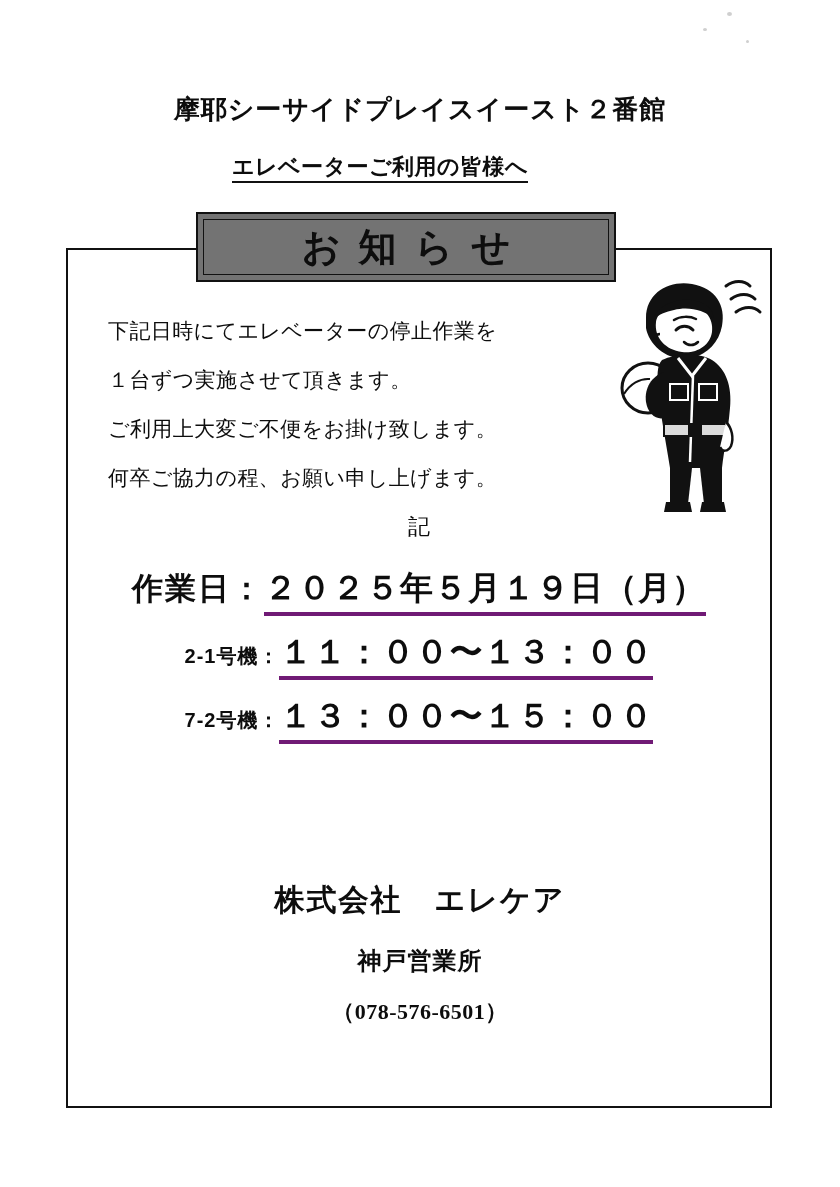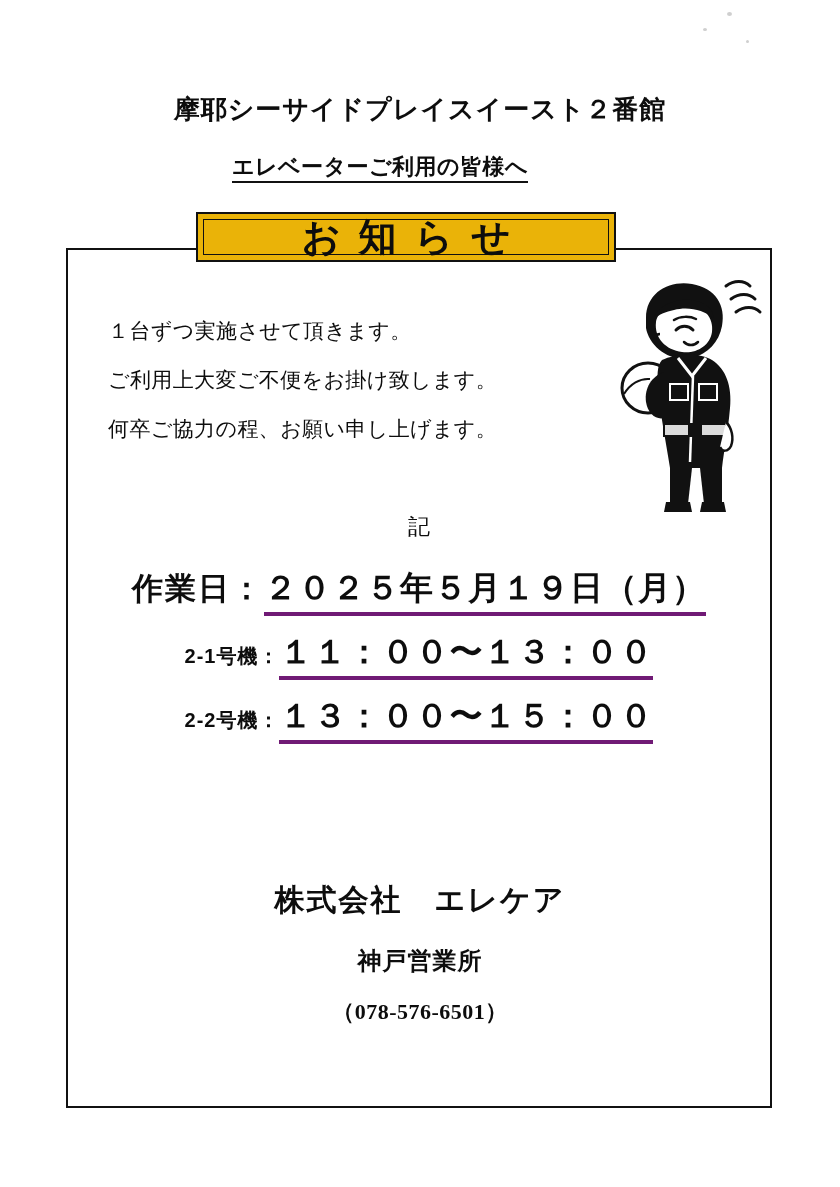--- a/index.html
+++ b/index.html
@@ -58,22 +58,22 @@
     border: 2px solid #111;
     box-sizing: border-box;
   }
 
   
   .title-plate {
     position: absolute;
     left: 196px;
     top: 212px;
     width: 420px;
-    height: 50px;
-    background: #eab308;
+    height: 70px;
+    background: #737373;
     border: 2px solid #111;
     box-sizing: border-box;
     display: flex;
     align-items: center;
     justify-content: center;
   }
   .title-plate .inner {
     position: absolute;
     left: 5px;
     top: 5px;
@@ -207,38 +207,39 @@
   </div>
 
   <div class="frame"></div>
 
   <div class="title-plate">
     <div class="inner"></div>
     <div class="title-text">お知らせ</div>
   </div>
 
   <div class="body-block">
+    <div class="body-line">下記日時にてエレベーターの停止作業を</div>
     <div class="body-line">１台ずつ実施させて頂きます。</div>
     <div class="body-line">ご利用上大変ご不便をお掛け致します。</div>
     <div class="body-line">何卒ご協力の程、お願い申し上げます。</div>
   </div>
 
   <div class="ki-mark">記</div>
 
   <div class="details">
     <div class="detail-row row-date">
       <span class="detail-label">作業日：</span>
       <span class="detail-value">２０２５年５月１９日（月）</span>
     </div>
     <div class="detail-row">
       <span class="detail-label small-label">2-1号機：</span>
       <span class="detail-value">１１：００〜１３：００</span>
     </div>
     <div class="detail-row">
-      <span class="detail-label small-label">2-2号機：</span>
+      <span class="detail-label small-label">7-2号機：</span>
       <span class="detail-value">１３：００〜１５：００</span>
     </div>
   </div>
 
   <div class="signature">
     <div class="sig-company">株式会社　エレケア</div>
     <div class="sig-office">神戸営業所</div>
     <div class="sig-phone">（078-576-6501）</div>
   </div>
 

